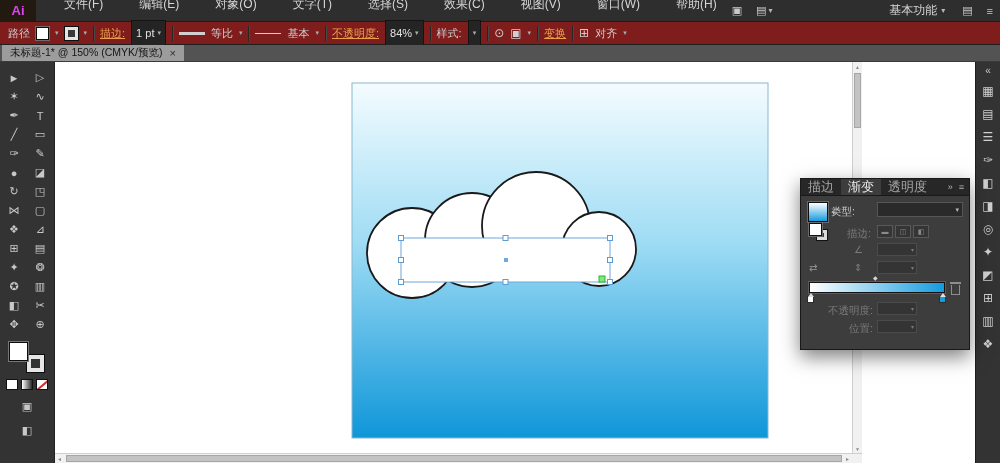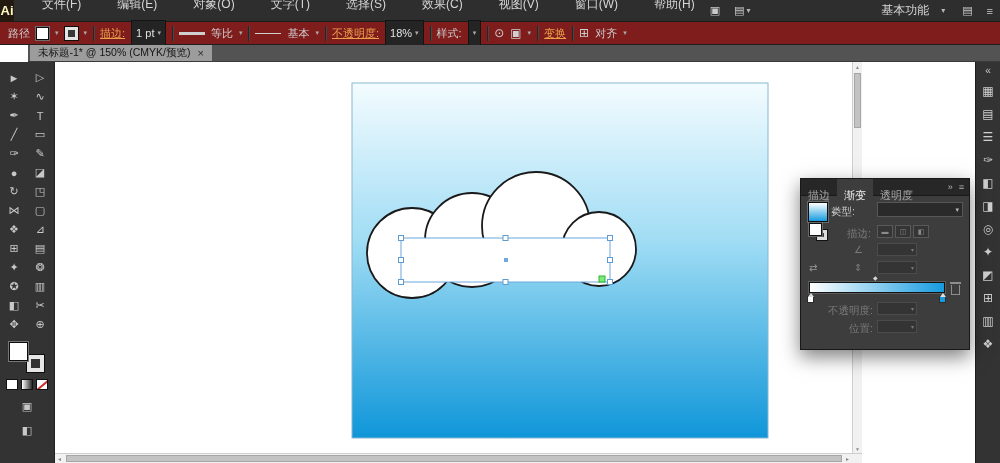--- a/index.html
+++ b/index.html
@@ -3,46 +3,46 @@
 <meta charset="utf-8">
 <style>
   * { margin:0; padding:0; box-sizing:border-box; }
   html,body { width:1000px; height:463px; overflow:hidden; }
   body { font-family:"Liberation Sans","DejaVu Sans",sans-serif; background:#fff; }
   .app { position:relative; width:1000px; height:463px; background:#fff; }
 
   
   .menubar { position:absolute; top:0; left:0; right:0; height:22px; background:#2e2e2e;
              border-bottom:1px solid #1b1b1b; display:flex; align-items:center; color:#d6d6d6; font-size:12px; }
-  .logo { width:14px; height:22px; background:#221a10; color:#fef9c3; font-weight:bold;
+  .logo { width:36px; height:22px; background:#221a10; color:#d946ef; font-weight:bold;
           display:flex; align-items:center; justify-content:center; font-size:13px; }
   .menu { padding:0 8px; height:36px; line-height:22px; cursor:default; white-space:nowrap;margin-left:20px; }
   .mb-icon { margin:0 7px; color:#c9c9c9; font-size:11px; display:flex; align-items:center; gap:2px; }
   .mb-spacer { flex:1; }
-  .workspace { display:flex; align-items:center; gap:12px; padding:0 10px; white-space:nowrap; }
+  .workspace { display:flex; align-items:center; gap:4px; padding:0 10px; white-space:nowrap; }
   .caret { font-size:8px; color:#b5b5b5; }
 
   
   .controlbar { position:absolute; top:22px; left:0; right:0; height:23px; background:#7f1d1d;
                 border-bottom:1px solid #1f1f1f; display:flex; align-items:center; gap:6px;
                 padding:0 8px; color:#cccccc; font-size:11px; white-space:nowrap; }
   .cb-sep { width:1px; height:15px; background:#262626; box-shadow:1px 0 0 #474747; }
   .cb-link { color:#e8a04a; text-decoration:underline; }
   .cb-field { background:#242424; border:1px solid #141414; height:15px; display:flex; align-items:center;
               padding:12px 4px; gap:3px; color:#e2e2e2; }
   .cb-caret { font-size:7px; color:#aaa; }
   .swatch-fill { width:13px; height:13px; background:#fff; border:1px solid #0d0d0d; box-shadow:0 0 0 1px #6c6c6c; }
   .swatch-stroke { width:13px; height:13px; border:3px solid #e4e4e4; background:#383838; box-shadow:0 0 0 1px #0d0d0d; }
   .profile-line { width:26px; border-top:3px solid #cfcfcf; }
   .brush-line { width:26px; border-top:1px solid #cfcfcf; }
   .cb-icon { font-size:12px; color:#cfcfcf; }
 
   
   .tabbar { position:absolute; top:45px; left:0; right:0; height:17px; background:#535353;
-            border-bottom:1px solid #3a3a3a; display:flex; align-items:stretch;margin-left:28px; }
+            border-bottom:1px solid #3a3a3a; display:flex; align-items:stretch; }
   .tab { margin-left:2px; background:#9c9c9c; color:#161616; font-size:10.5px;
          display:flex; align-items:center; gap:7px; padding:0 8px; }
   .tab-close { color:#2e2e2e; font-size:11px; line-height:1; }
 
   
   .main { position:absolute; top:62px; left:0; right:0; bottom:0; background:#ffffff; }
 
   
   .tools { position:absolute; left:0; top:0; bottom:0; width:55px; background:#333333;
            border-right:1px solid #222; padding-top:6px; }
@@ -81,21 +81,21 @@
           border-left:1px solid #1e1e1e; display:flex; flex-direction:column; align-items:center;
           padding-top:3px; gap:7px; }
   .dock-expand { color:#c9c9c9; font-size:10px; }
   .dock-icon { width:19px; height:16px; display:flex; align-items:center; justify-content:center;
                color:#cfcfcf; font-size:12px; }
 
   
   .panel { position:absolute; left:800px; top:116px; width:170px; height:172px; background:#3d3d3d;
            border:1px solid #191919; box-shadow:0 7px 18px rgba(0,0,0,.5); font-size:10.5px; color:#c9c9c9; }
   .panel-header { height:17px; background:#272727; display:flex; align-items:stretch; border-bottom:1px solid #191919; }
-  .panel-tab { padding:16px 7px; display:flex; align-items:center; color:#a6a6a6; font-size:11px; white-space:nowrap; }
+  .panel-tab { padding:8px 7px; display:flex; align-items:center; color:#a6a6a6; font-size:13px; white-space:nowrap; }
   .panel-tab.active { background:#3d3d3d; color:#ededed; }
   .panel-header-icons { margin-left:auto; display:flex; gap:6px; padding-right:5px; align-items:center;
                         color:#b5b5b5; font-size:9px; }
   .panel-body { position:relative; height:153px; }
   .p-label { position:absolute; color:#c3c3c3; }
   .p-label.disabled, .p-icon.disabled { color:#7b7b7b; }
   .p-thumb { position:absolute; left:7px; top:6px; width:20px; height:20px;
              background:linear-gradient(180deg,#ffffff,#169bdf); border:1px solid #0f0f0f; box-shadow:0 0 0 1px #6a6a6a; }
   .p-thumb-caret { position:absolute; left:31px; top:13px; font-size:7px; color:#bbb; }
   .p-type-label { left:30px; top:9px; }
@@ -180,21 +180,21 @@
     <span class="profile-line"></span>
     <span>等比</span>
     <span class="cb-caret">▾</span>
     <span class="cb-sep"></span>
     <span class="brush-line"></span>
     <span>基本</span>
     <span class="cb-caret">▾</span>
     <span class="cb-sep"></span>
     <span class="cb-link">不透明度:</span>
     <span class="cb-field">
-      <span>18%</span>
+      <span>84%</span>
       <span class="cb-caret">▾</span>
     </span>
     <span class="cb-sep"></span>
     <span>样式:</span>
     <span class="cb-field">
       <span class="cb-caret">▾</span>
     </span>
     <span class="cb-sep"></span>
     <span class="cb-icon">⊙</span>
     <span class="cb-icon">▣</span>

